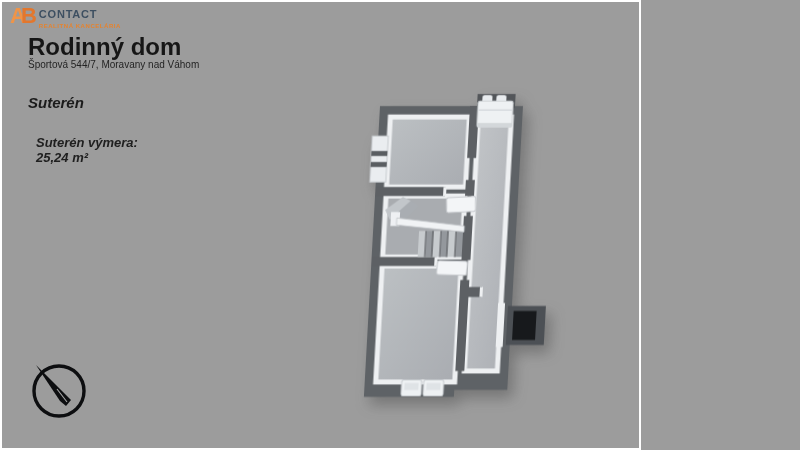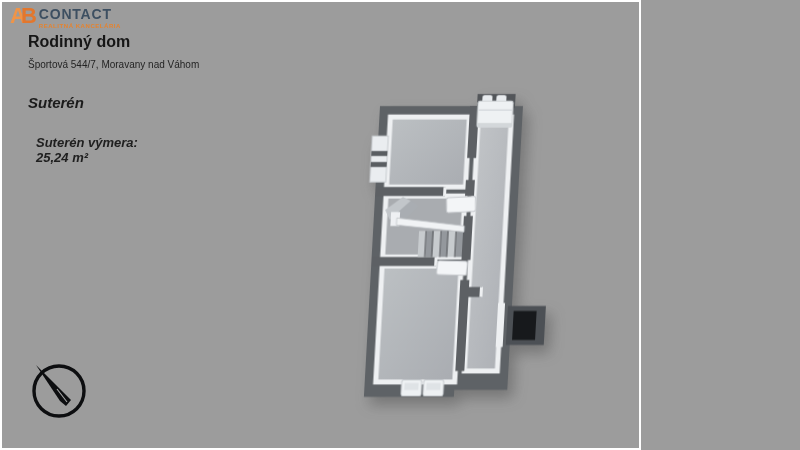--- a/index.html
+++ b/index.html
@@ -8,24 +8,24 @@
     background:#9c9c9c;
     box-shadow:inset 0 0 0 2px #ffffff;
     font-family:"Liberation Sans","DejaVu Sans",sans-serif;
   }
   
   .logo{position:absolute;left:10px;top:5px;display:flex;align-items:flex-start;gap:4px;}
   .logo .monogram{font-size:22px;font-weight:bold;line-height:22px;letter-spacing:-2px;}
   .logo .monogram .a{color:#ef9448;}
   .logo .monogram .b{color:#e3772d;margin-left:-3px;}
   .logo .wordblock{display:flex;flex-direction:column;margin-top:3px;}
-  .logo .name{font-size:14px;font-weight:bold;color:#3d4f61;letter-spacing:.8px;line-height:13px;}
+  .logo .name{font-size:11px;font-weight:bold;color:#3d4f61;letter-spacing:.8px;line-height:13px;}
   .logo .tagline{font-size:6px;font-weight:bold;color:#e5832f;letter-spacing:.55px;margin-top:2px;}
   
-  .title{position:absolute;left:28px;top:33px;font-size:16px;font-weight:bold;color:#161616;}
+  .title{position:absolute;left:28px;top:33px;font-size:24px;font-weight:bold;color:#161616;}
   .subtitle{position:absolute;left:28px;top:59px;font-size:10px;color:#242424;}
   .floorname{position:absolute;left:28px;top:94px;font-size:15px;font-weight:bold;font-style:italic;color:#1b1b1b;}
   .areablock{position:absolute;left:28px;top:136px;font-size:13px;font-weight:bold;font-style:italic;color:#202020;line-height:14.5px;margin-left:8px;}
   
   .plan-svg{position:absolute;left:0;top:0;}
   .compass{position:absolute;left:24px;top:356px;}
 </style>
 </head>
 <body>
 

